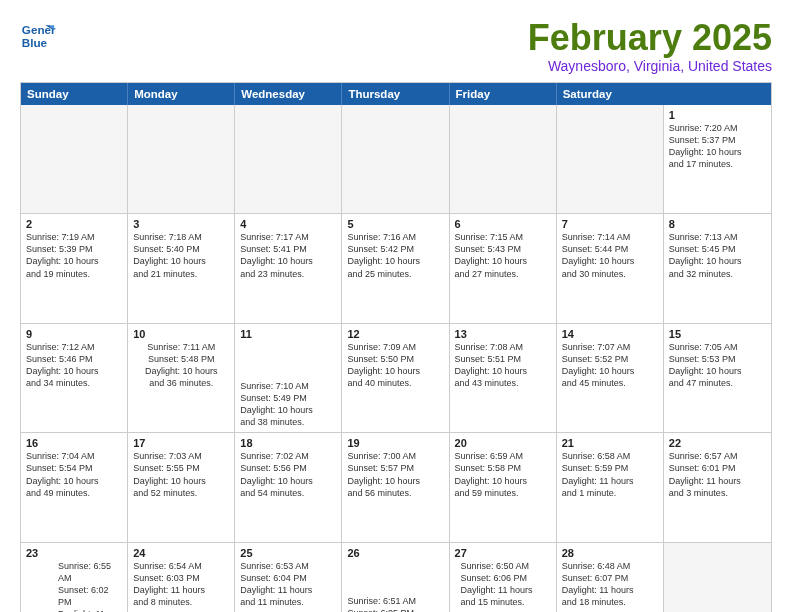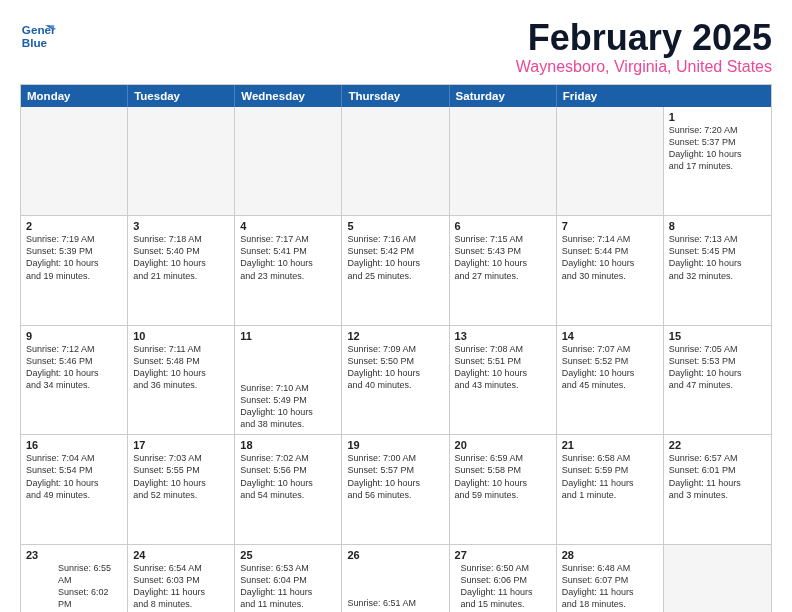--- a/index.html
+++ b/index.html
@@ -31,26 +31,26 @@
       width: 36px;
       height: 36px;
       margin-right: 4px;
     }
     .title-block {
       text-align: right;
     }
     .month-title {
       font-size: 36px;
       font-weight: bold;
-      color: #0f172a;
+      color: #4d7c0f;
       line-height: 1.1;
     }
     .location {
-      font-size: 16px;
-      color: #ec4899;
+      font-size: 14px;
+      color: #6d28d9;
     }
     .calendar {
       flex: 1;
       display: flex;
       flex-direction: column;
       border: 1px solid #ccc;
     }
     .cal-header {
       display: grid;
       grid-template-columns: repeat(7, 1fr);
@@ -114,26 +114,26 @@
       </svg>
     </div>
     <div class="title-block">
       <div class="month-title">February 2025</div>
       <div class="location">Waynesboro, Virginia, United States</div>
     </div>
   </div>
 
   <div class="calendar">
     <div class="cal-header" id="cal-header">
+        <div class="cal-header-cell">Sunday</div>
         <div class="cal-header-cell">Monday</div>
-        <div class="cal-header-cell">Tuesday</div>
         <div class="cal-header-cell">Wednesday</div>
         <div class="cal-header-cell">Thursday</div>
+        <div class="cal-header-cell">Friday</div>
         <div class="cal-header-cell">Saturday</div>
-        <div class="cal-header-cell">Friday</div>
       </div>
     <div class="cal-body" id="cal-body">
         <div class="cal-week">
           <div class="cal-cell empty"></div>
           <div class="cal-cell empty"></div>
           <div class="cal-cell empty"></div>
           <div class="cal-cell empty"></div>
           <div class="cal-cell empty"></div>
           <div class="cal-cell empty"></div>
           <div class="cal-cell">
@@ -198,21 +198,21 @@
         <div class="cal-week">
           <div class="cal-cell">
             <span class="day-num">9</span>
             <div class="cell-text" style="white-space: pre-line;">Sunrise: 7:12 AM
 Sunset: 5:46 PM
 Daylight: 10 hours
 and 34 minutes.</div>
           </div>
           <div class="cal-cell">
             <span class="day-num">10</span>
-            <div class="cell-text" style="white-space: pre-line;">Sunrise: 7:11 AM
+            <div class="cell-text" style="white-space: pre-line; text-align: center;">Sunrise: 7:11 AM
 Sunset: 5:48 PM
 Daylight: 10 hours
 and 36 minutes.</div>
           </div>
           <div class="cal-cell">
             <span class="day-num">11</span>
             <div class="cell-text" style="white-space: pre-line; margin-top: 40px;">Sunrise: 7:10 AM
 Sunset: 5:49 PM
 Daylight: 10 hours
 and 38 minutes.</div>

